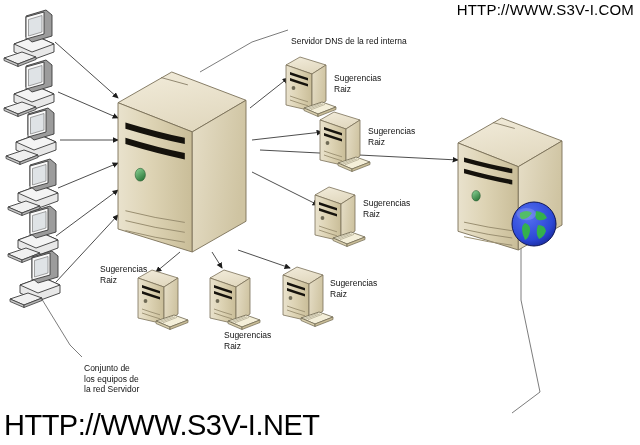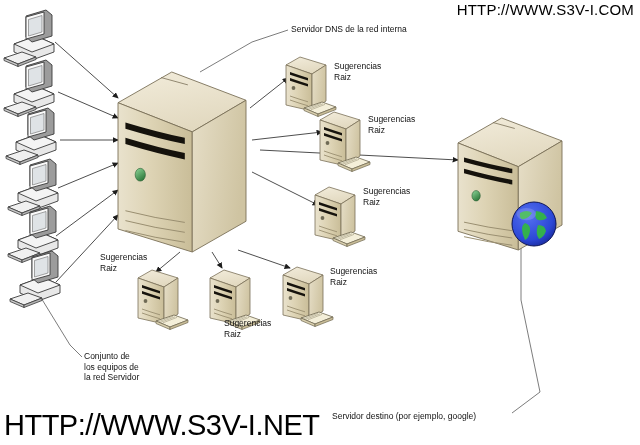--- a/index.html
+++ b/index.html
@@ -20,20 +20,21 @@
     width:640px; height:445px;
   }
   .label{
     position:absolute;
     font-family:"Liberation Sans", sans-serif;
     font-size:8.5px;
     line-height:10.5px;
     color:#111111;
     white-space:pre-line;
     letter-spacing:0px;
+    margin-top:12px;
   }
   .url-top{
     position:absolute;
     right:6px; top:1px;
     font-family:"Liberation Sans", sans-serif;
     font-size:15px;
     font-weight:400;
     color:#000000;
     letter-spacing:0.2px;
   }
@@ -323,21 +324,20 @@
           <path d="M538,225 q7,0 8,6 q-2,6 -7,8 q-4,-6 -1,-14 Z" fill="#33b14c"></path>
           <ellipse cx="526.3" cy="214.1" rx="9.9" ry="6.16" fill="#ffffff" opacity="0.16"></ellipse>
         </g>
       </g>
   </svg>
 
   <div class="label" style="left:291px;top:24px;">Servidor DNS de la red interna</div>
   <div class="label" style="left:84px;top:351px;">Conjunto de
 los equipos de
 la red Servidor</div>
-  <div class="label" style="left:332px;top:411px;">Servidor destino (por ejemplo, google)</div>
 
   <div class="label" style="left:334px;top:61px;">Sugerencias
 Raiz</div>
   <div class="label" style="left:368px;top:114px;">Sugerencias
 Raiz</div>
   <div class="label" style="left:363px;top:186px;">Sugerencias
 Raiz</div>
   <div class="label" style="left:100px;top:252px;">Sugerencias
 Raiz</div>
   <div class="label" style="left:224px;top:318px;">Sugerencias

